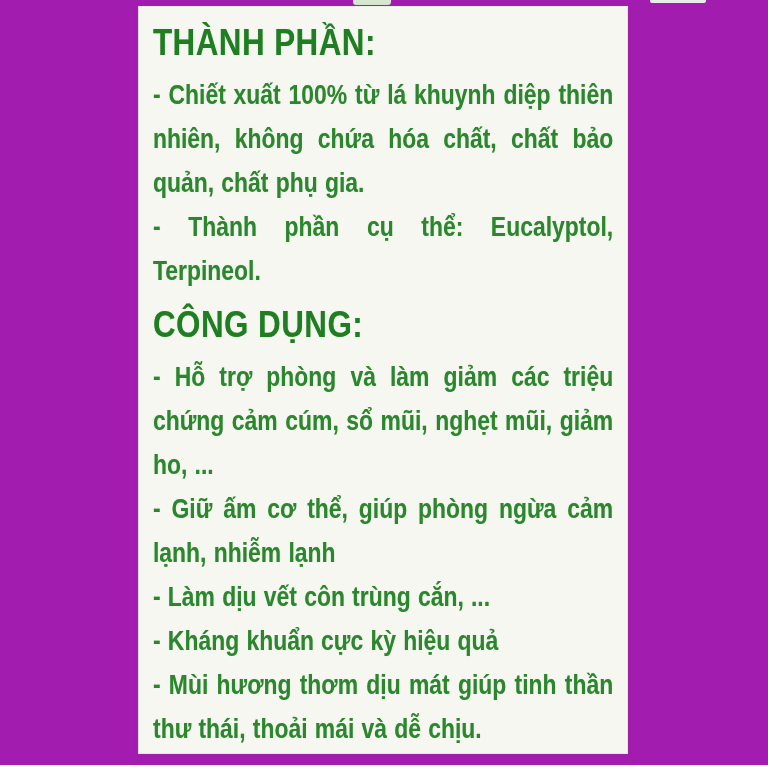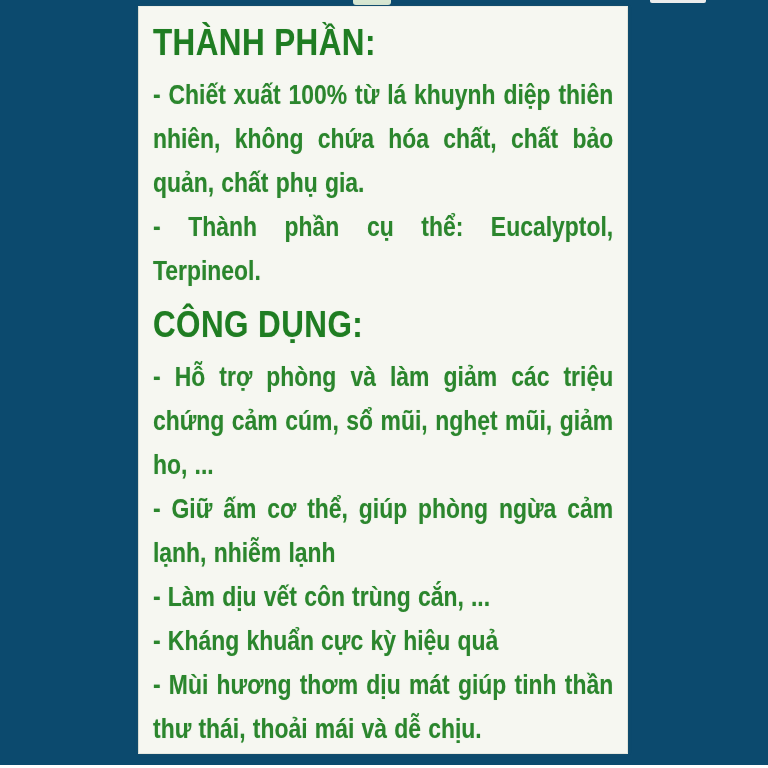--- a/index.html
+++ b/index.html
@@ -8,21 +8,21 @@
     width: 768px;
     height: 768px;
     background: #fefefe;
     overflow: hidden;
     font-family: "Liberation Sans", "DejaVu Sans", sans-serif;
   }
   .stage {
     position: relative;
     width: 768px;
     height: 765px;
-    background: #0c4a6e;
+    background: #a21caf;
   }
   
   .label {
     position: absolute;
     left: 138px;
     top: 6px;
     width: 490px;
     height: 748px;
     background: #f6f7f1;
     border-left: 1px solid #d9dcd2;

